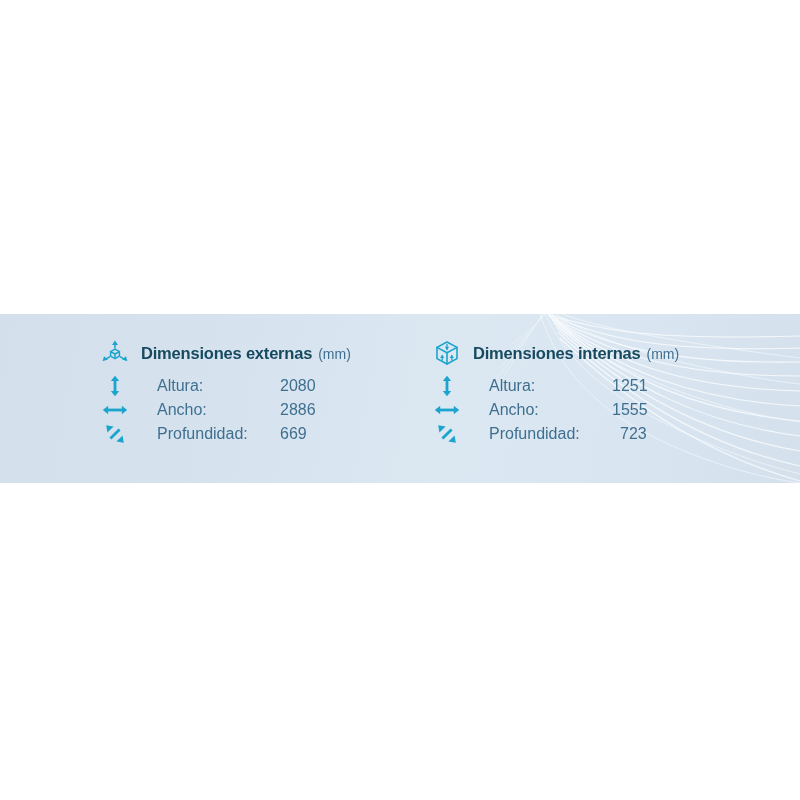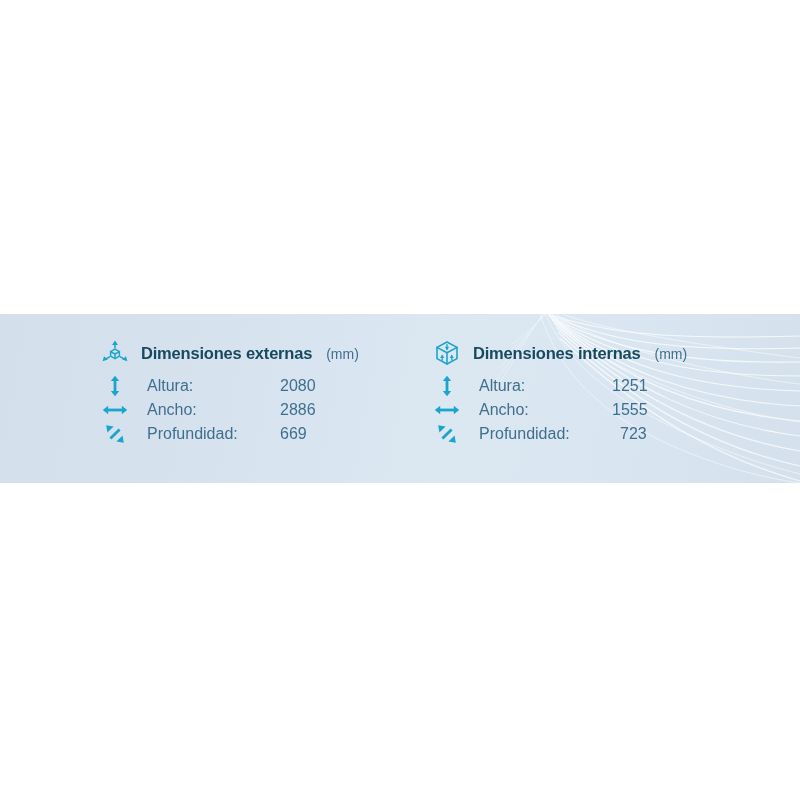--- a/index.html
+++ b/index.html
@@ -72,40 +72,40 @@
   .head-title {
     font-size: 16.5px;
     font-weight: bold;
     color: #174a60;
     letter-spacing: -0.2px;
   }
   .head-unit {
     font-size: 14px;
     font-weight: normal;
     color: #3f6f8f;
-    margin-left: 14px;
+    margin-left: 6px;
   }
 
   .rows { }
 
   .row {
     display: flex;
     align-items: center;
     height: 24px;
   }
   .row-icon {
     width: 30px;
     height: 24px;
     flex: 0 0 30px;
     display: flex;
     align-items: center;
     justify-content: center;
   }
   .row-label {
-    margin-left: 17px;
+    margin-left: 27px;
     font-size: 16px;
     color: #3f6f8f;
     white-space: nowrap;
   }
   .row-value {
     font-size: 16px;
     color: #3f6f8f;
     white-space: nowrap;
     position: absolute;
   }

